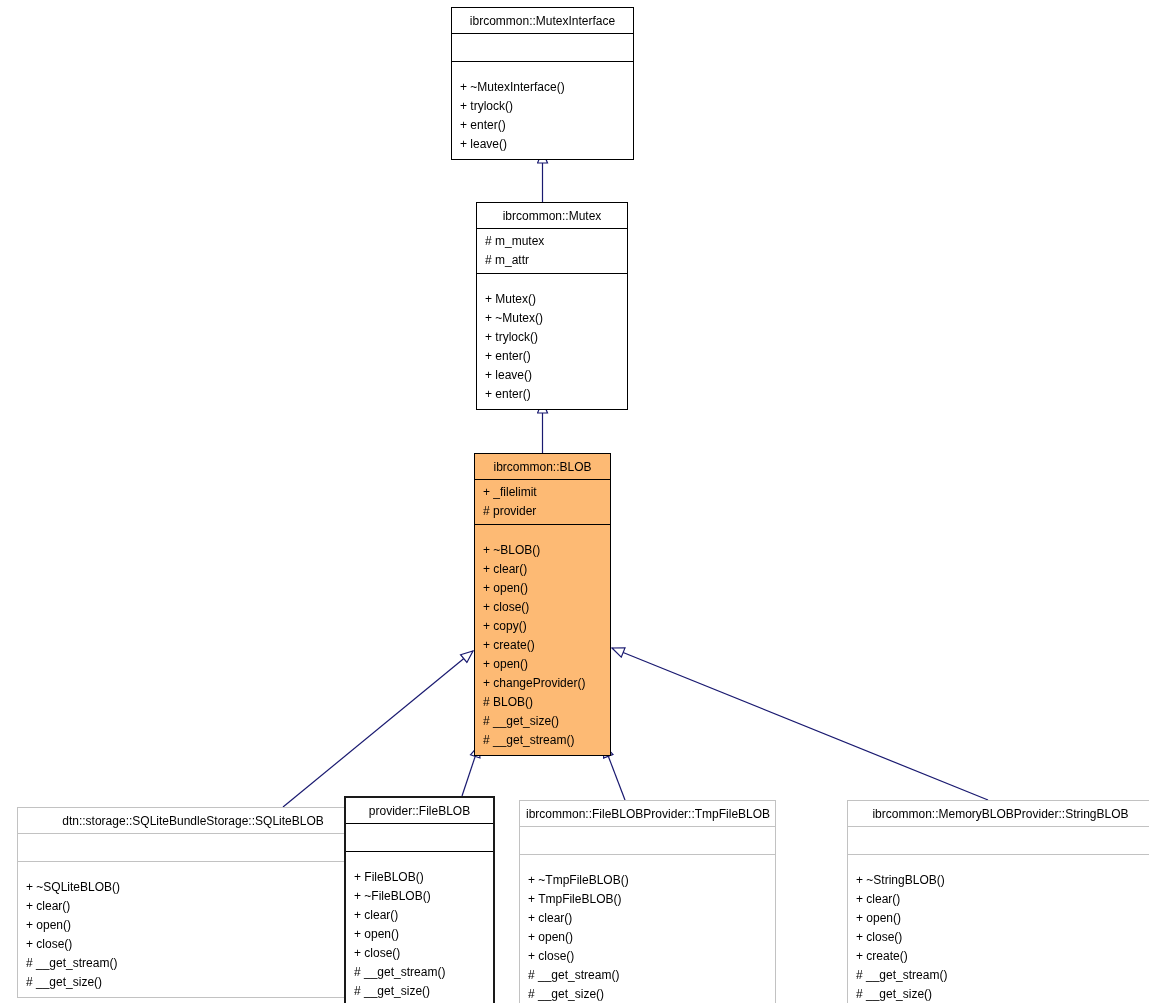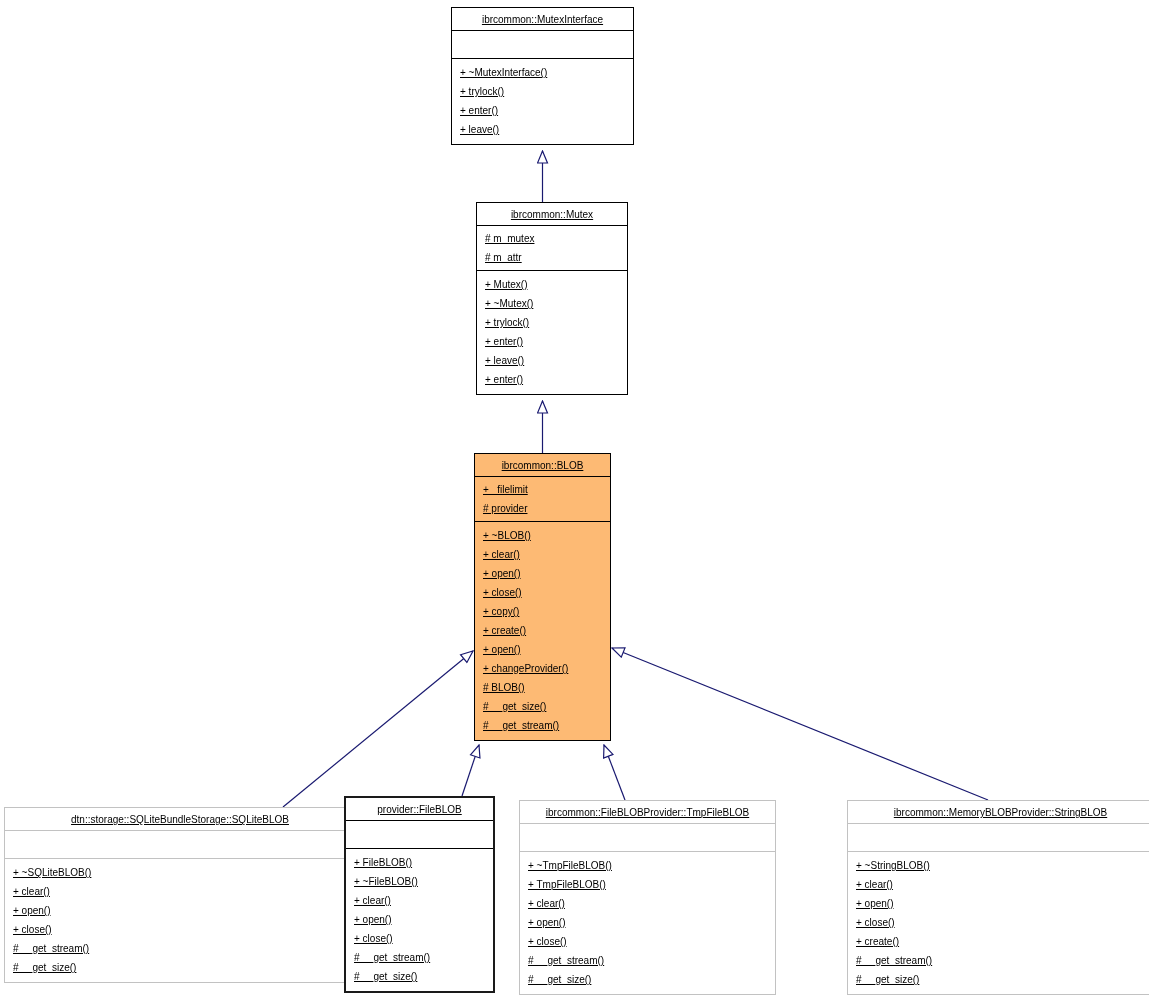--- a/index.html
+++ b/index.html
@@ -14,36 +14,35 @@
   #edges {
     position: absolute;
     left: 0; top: 0;
     width: 1149px; height: 1003px;
   }
   .uml-box {
     position: absolute;
     background: #ffffff;
     border: 1px solid #000000;
     box-sizing: border-box;
-    font-size: 10px;
-    text-decoration: underline;
+    font-size: 12px;
   }
   .uml-box.gray-fill { background: #fdba74; }
   .uml-box.light-border { border-color: #c2c2c2; }
   .uml-box.light-border .sect { border-top-color: #c2c2c2; }
   .uml-box.bold-border { border: 2px solid #1a1a1a; }
   .uml-title {
     text-align: center;
     padding: 6px 6px 5px 6px;
     white-space: nowrap;
     overflow: hidden;
   }
   .sect { border-top: 1px solid #000000; }
   .attrs { min-height: 28px; padding: 3px 8px; box-sizing: border-box; }
-  .methods { padding: 4px 8px 5px 8px; }
+  .methods { padding: 16px 8px 5px 8px; }
   .row { line-height: 19px; white-space: nowrap; text-align: left; }
 </style>
 </head>
 <body>
 
 <div id="canvas">
 
   <svg id="edges" viewBox="0 0 1149 1003" xmlns="http://www.w3.org/2000/svg">
     <defs>
       <marker id="genhead" markerUnits="userSpaceOnUse" markerWidth="14" markerHeight="12" viewBox="0 0 14 12" refX="13" refY="6" orient="auto">
@@ -101,21 +100,21 @@
       <div class="row">+ copy()</div>
       <div class="row">+ create()</div>
       <div class="row">+ open()</div>
       <div class="row">+ changeProvider()</div>
       <div class="row"># BLOB()</div>
       <div class="row"># __get_size()</div>
       <div class="row"># __get_stream()</div>
     </div>
   </div>
 
-  <div class="uml-box light-border" style="left:4px; top:807px; width:352px;">
+  <div class="uml-box light-border" style="left:17px; top:807px; width:352px;">
     <div class="uml-title">dtn::storage::SQLiteBundleStorage::SQLiteBLOB</div>
     <div class="sect attrs"></div>
     <div class="sect methods">
       <div class="row">+ ~SQLiteBLOB()</div>
       <div class="row">+ clear()</div>
       <div class="row">+ open()</div>
       <div class="row">+ close()</div>
       <div class="row"># __get_stream()</div>
       <div class="row"># __get_size()</div>
     </div>

